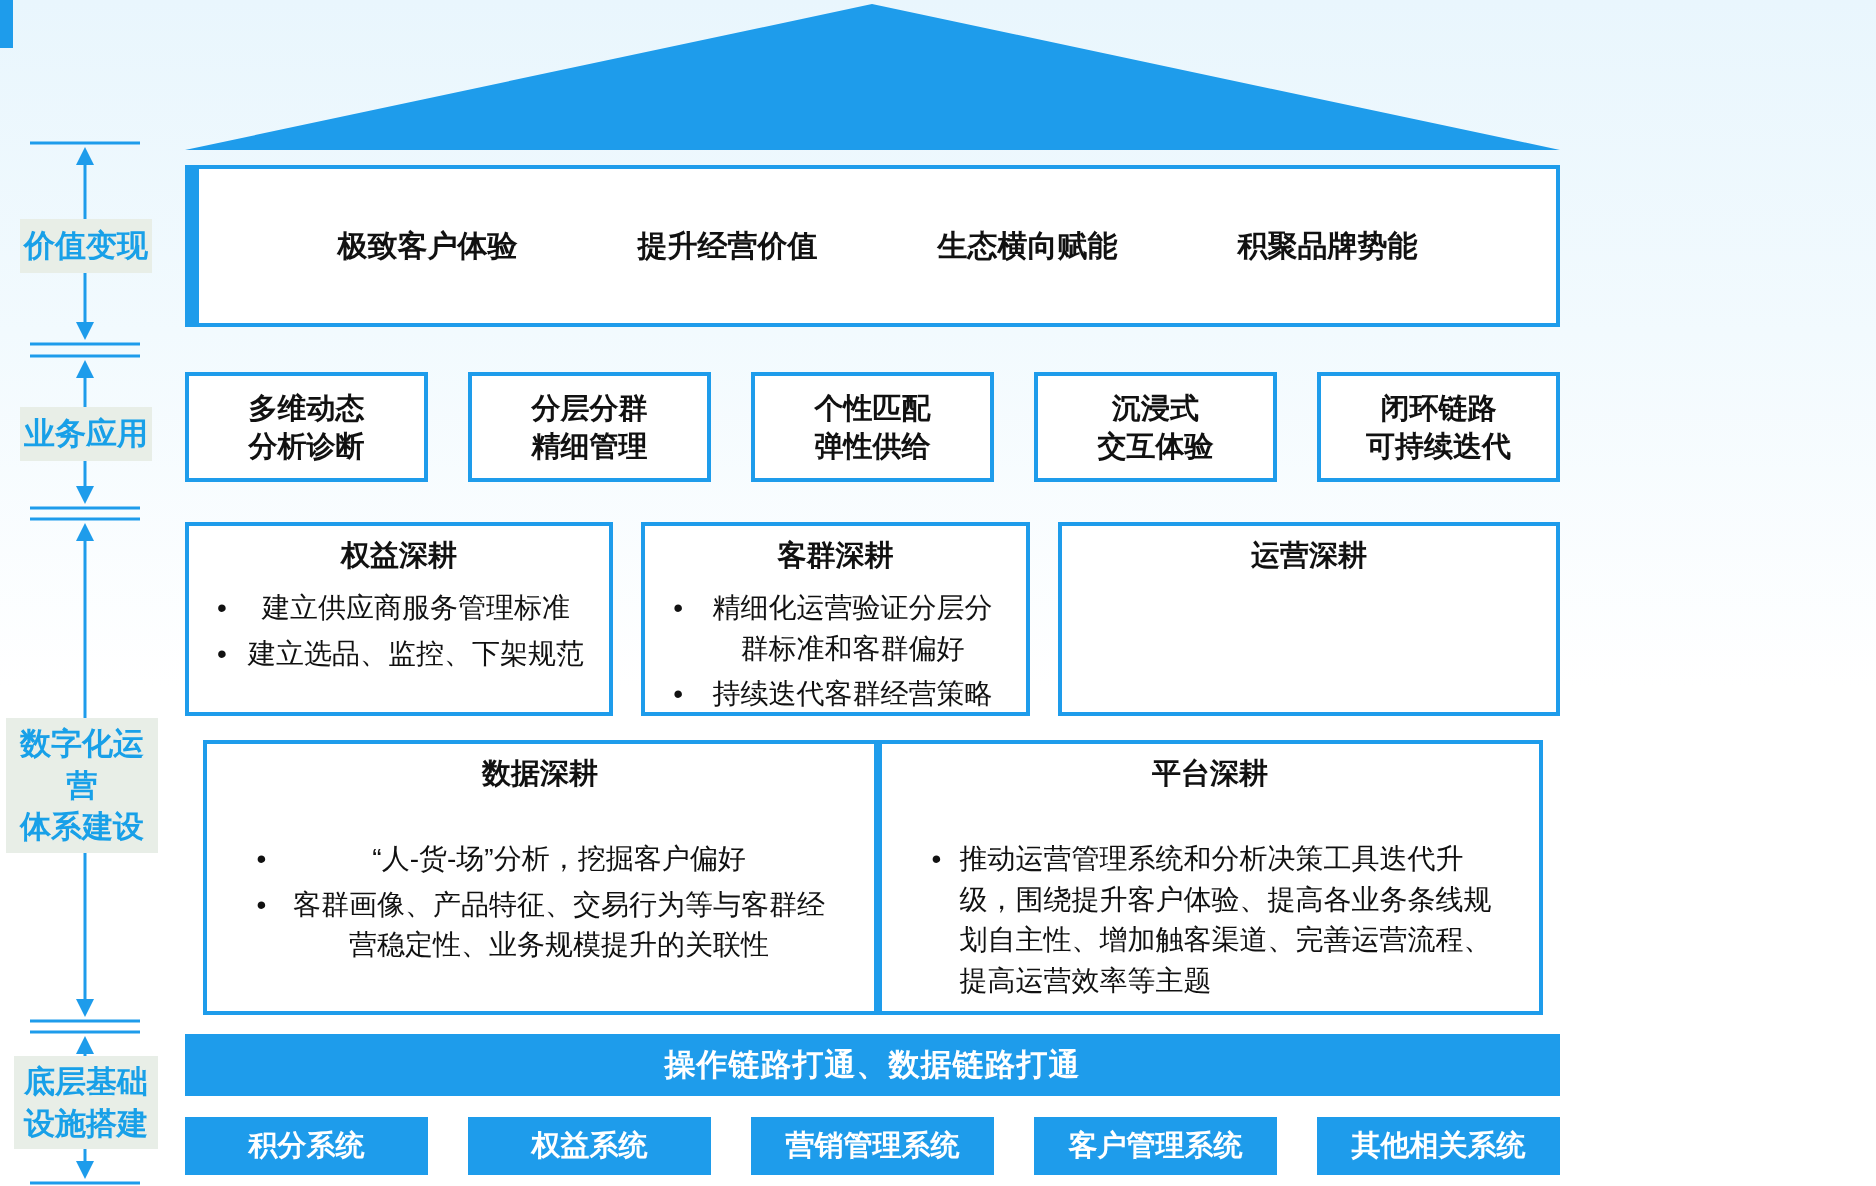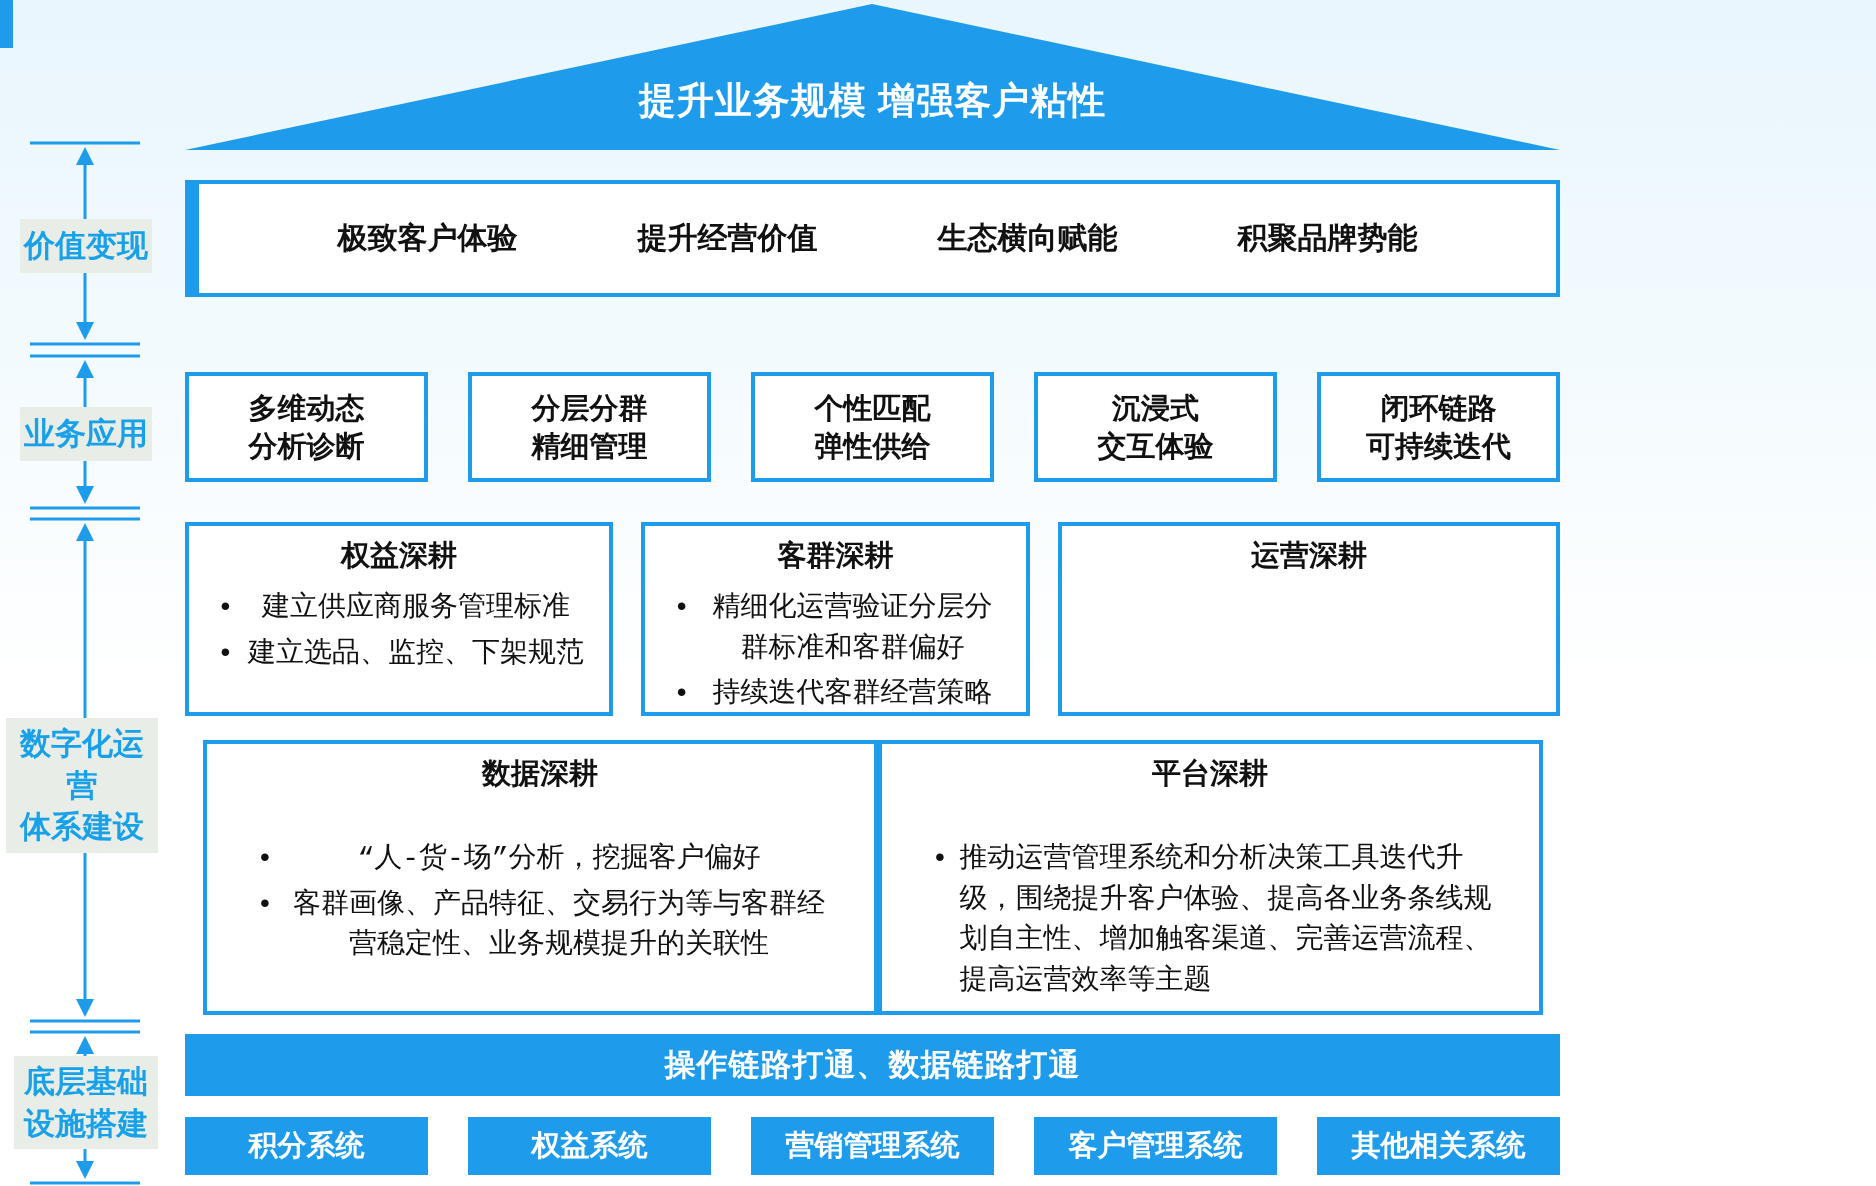--- a/index.html
+++ b/index.html
@@ -40,41 +40,41 @@
   .roof{position:absolute;top:0;left:0;width:1375px;height:150px;}
   .roof svg{position:absolute;top:0;left:0;}
   .roof-title{
     position:absolute;top:76px;left:0;width:100%;text-align:center;
     color:#fff;font-size:37px;font-weight:bold;letter-spacing:1px;
   }
 
   .row{position:absolute;left:0;width:1375px;display:flex;}
 
   .value-box{
-    top:180px;height:117px;background:#fff;
+    top:165px;height:162px;background:#fff;
     border:4px solid var(--blue);border-left-width:14px;
     align-items:center;justify-content:center;gap:120px;
   }
   .value-item{font-size:30px;font-weight:bold;color:var(--dark);}
 
   .app-row{top:372px;height:110px;justify-content:space-between;}
   .app-box{
     width:243px;height:110px;background:#fff;border:4px solid var(--blue);
     display:flex;align-items:center;justify-content:center;
   }
   .app-box span{
     font-size:29px;font-weight:bold;color:var(--dark);
     text-align:center;line-height:1.32;white-space:pre-line;
   }
 
   .deep-top{top:522px;height:194px;justify-content:space-between;gap:28px;}
   .deep-bottom{top:740px;height:275px;justify-content:center;}
   .deep-box{background:#fff;border:4px solid var(--blue);overflow:hidden;}
   .deep-title{text-align:center;font-size:29px;font-weight:bold;color:var(--dark);padding-top:10px;}
-  .deep-box ul{list-style:none;margin:12px 0 0;padding:0 22px 0 26px;font-family:Liberation Mono, monospace;}
+  .deep-box ul{list-style:none;margin:12px 0 0;padding:0 22px 0 26px;}
   .deep-bottom .deep-box ul{margin-top:45px;padding:0 40px 0 48px;}
   .deep-box li{
     position:relative;font-size:28px;color:var(--dark);
     text-align:center;line-height:1.45;padding-left:30px;margin-bottom:5px;
   }
   .deep-box li::before{content:"\2022";position:absolute;left:2px;top:0;color:var(--dark);}
   .deep-box.align-left li{text-align:left;}
 
   .integration-bar{
     top:1034px;height:62px;background:var(--blue);
@@ -134,21 +134,20 @@
     <div class="rail-label rail-label-4">底层基础
 设施搭建</div>
   </div>
 
   <div class="main">
 
     <div class="roof">
       <svg width="1375" height="150" viewBox="0 0 1375 150">
         <polygon points="0,150 687,4 1375,150" fill="#1E9CEB"></polygon>
       </svg>
-      <div class="roof-title">提升业务规模 增强客户粘性</div>
     </div>
 
     <div class="row value-box">
       <span class="value-item">极致客户体验</span>
       <span class="value-item">提升经营价值</span>
       <span class="value-item">生态横向赋能</span>
       <span class="value-item">积聚品牌势能</span>
     </div>
 
     <div class="row app-row">

